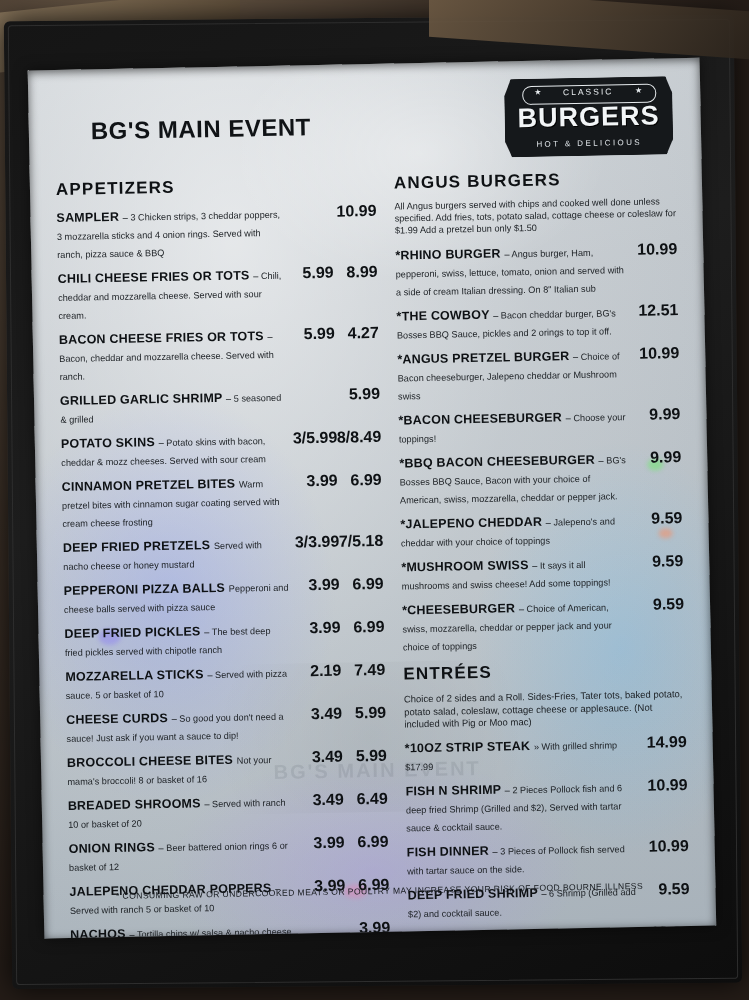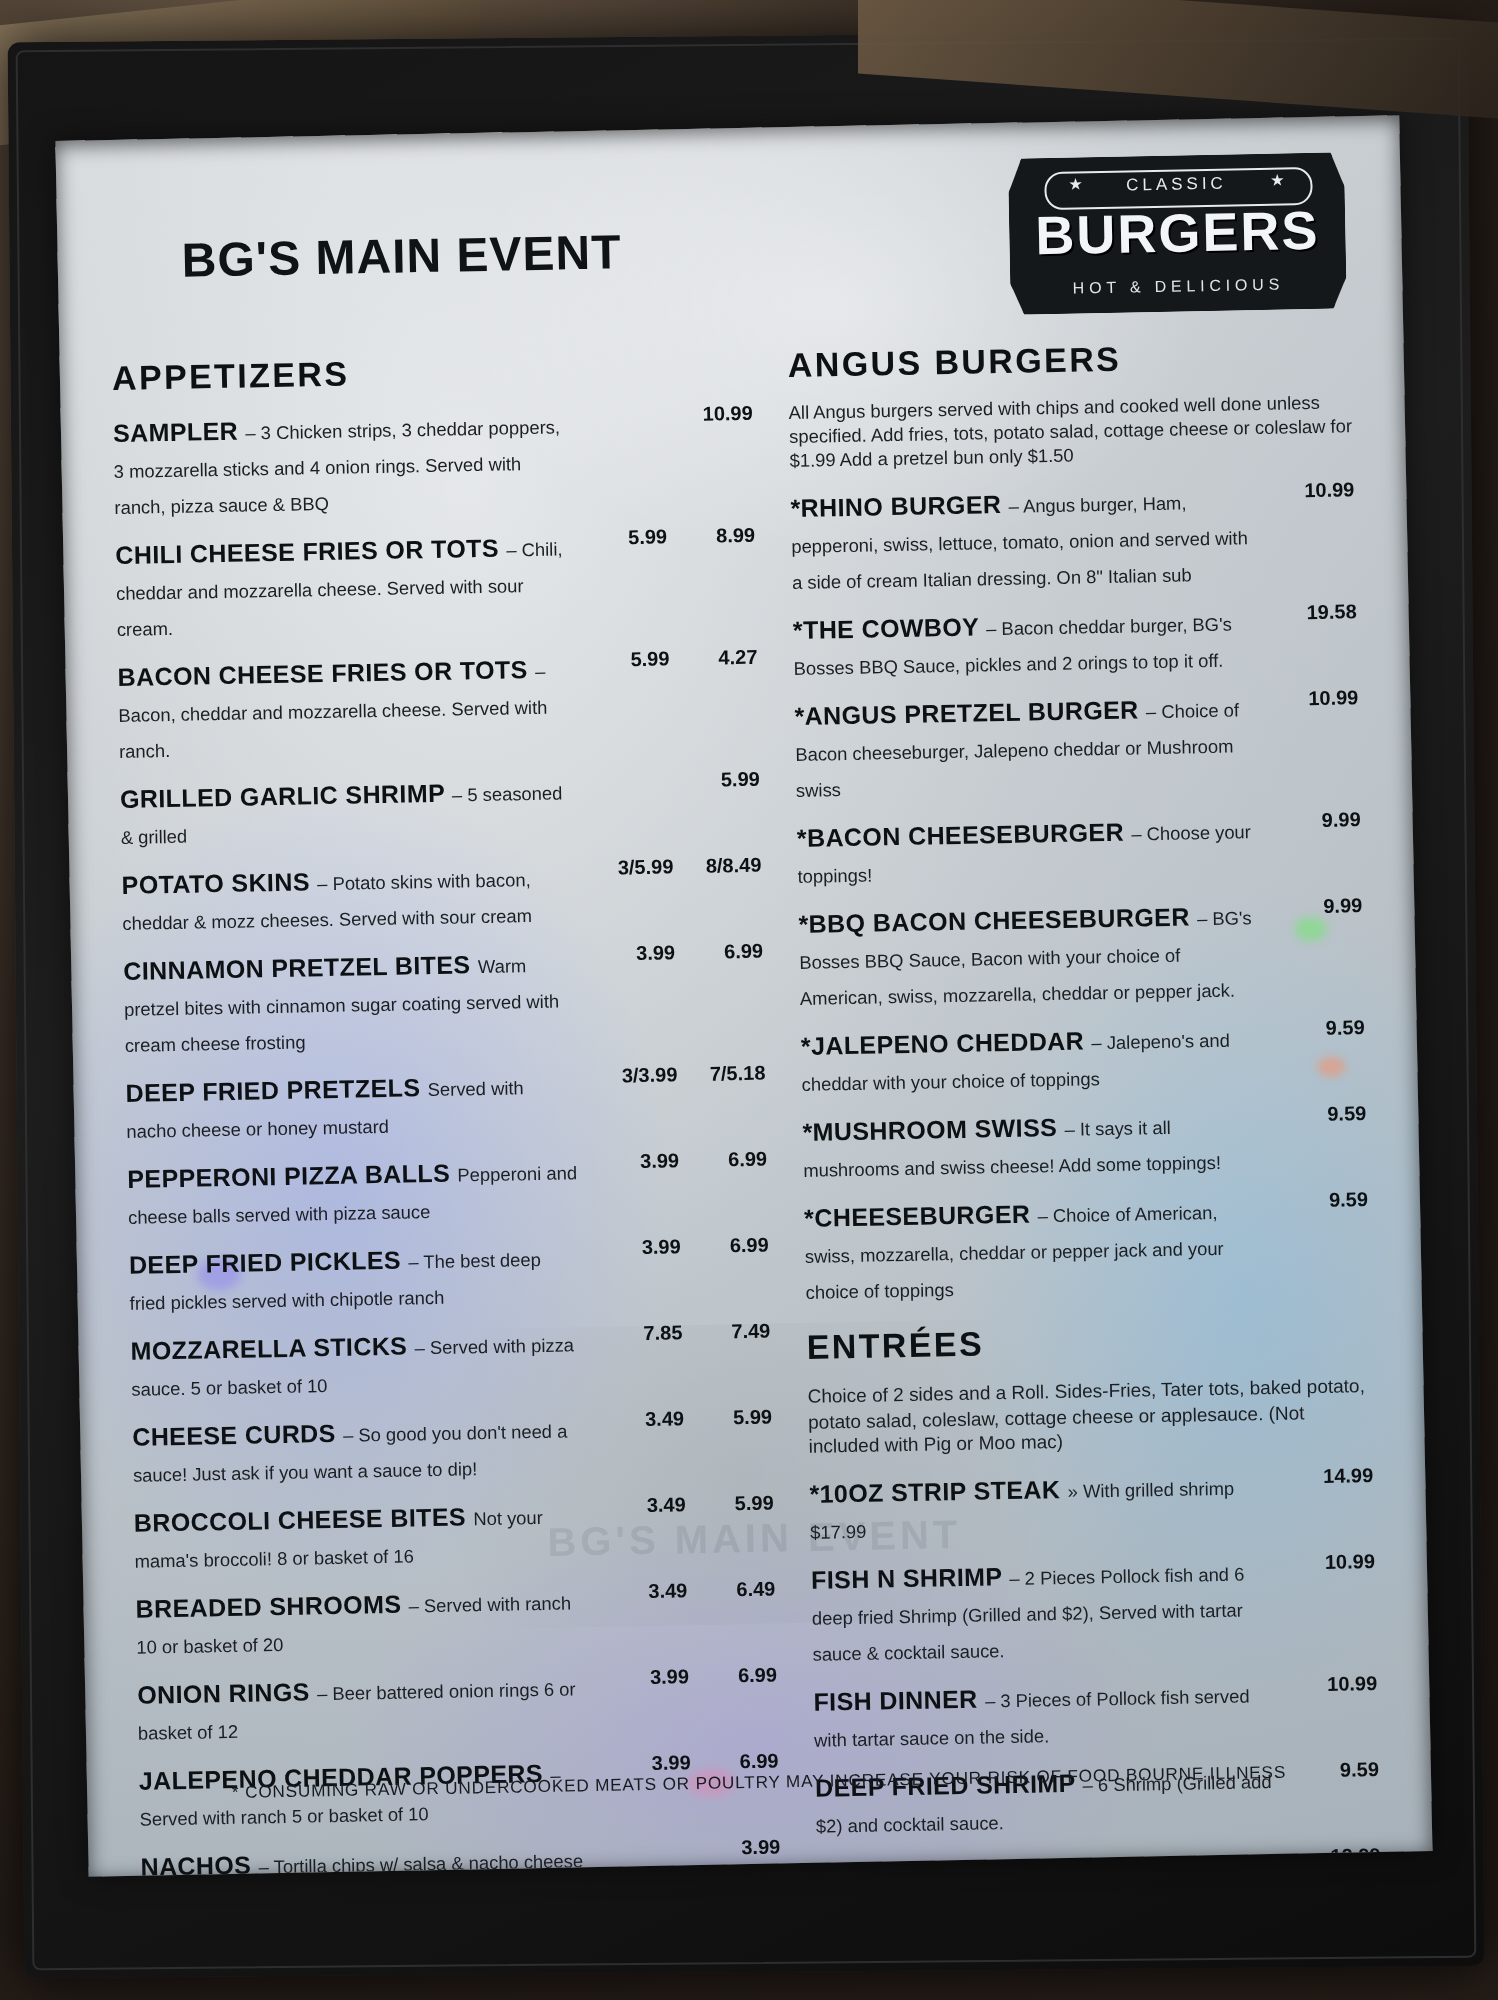--- a/index.html
+++ b/index.html
@@ -90,21 +90,21 @@
   .col.left{width:320px;flex:0 0 320px;}
   .col.right{flex:1;}
 
   h2.section{
     font-weight:bold;font-size:17px;letter-spacing:1.2px;margin:4px 0 8px 0;color:#0e1114;
   }
   .item{display:flex;align-items:flex-start;margin-bottom:7px;}
   .item .txt{flex:1;padding-right:6px;}
   .item .nm{font-weight:bold;font-size:12.5px;color:#0e1114;letter-spacing:.2px;}
   .item .ds{font-size:9.2px;color:#1b1f23;line-height:1.25;font-weight:normal;}
-  .p1,.p2{font-size:10px;font-weight:bold;text-align:right;color:#0e1114;}
+  .p1,.p2{font-size:16px;font-weight:bold;text-align:right;color:#0e1114;}
   .p1{width:44px;flex:0 0 44px;}
   .p2{width:44px;flex:0 0 44px;}
   .right .p1{width:46px;flex:0 0 46px;}
 
   .intro{font-size:9.2px;line-height:1.3;margin:0 0 8px 0;color:#1b1f23;}
 
   .entree-note{font-size:9.5px;line-height:1.3;margin-bottom:8px;color:#1b1f23;}
 
   .footer{
     position:absolute;left:0;right:0;bottom:36px;text-align:center;
@@ -193,21 +193,21 @@
                   <div class="p1">3.99</div>
                   <div class="p2">6.99</div>
                 </div>
                 <div class="item">
                   <div class="txt"><span class="nm">DEEP FRIED PICKLES </span><span class="ds">– The best deep fried pickles served with chipotle ranch</span></div>
                   <div class="p1">3.99</div>
                   <div class="p2">6.99</div>
                 </div>
                 <div class="item">
                   <div class="txt"><span class="nm">MOZZARELLA STICKS </span><span class="ds">– Served with pizza sauce. 5 or basket of 10</span></div>
-                  <div class="p1">7.85</div>
+                  <div class="p1">2.19</div>
                   <div class="p2">7.49</div>
                 </div>
                 <div class="item">
                   <div class="txt"><span class="nm">CHEESE CURDS </span><span class="ds">– So good you don't need a sauce! Just ask if you want a sauce to dip!</span></div>
                   <div class="p1">3.49</div>
                   <div class="p2">5.99</div>
                 </div>
                 <div class="item">
                   <div class="txt"><span class="nm">BROCCOLI CHEESE BITES </span><span class="ds">Not your mama's broccoli! 8 or basket of 16</span></div>
                   <div class="p1">3.49</div>
@@ -240,21 +240,21 @@
           <div class="col right">
             <h2 class="section">ANGUS BURGERS</h2>
             <p class="intro">All Angus burgers served with chips and cooked well done unless specified. Add fries, tots, potato salad, cottage cheese or coleslaw for $1.99 Add a pretzel bun only $1.50</p>
             <div id="burger-list">
                 <div class="item">
                   <div class="txt"><span class="nm">*RHINO BURGER </span><span class="ds">– Angus burger, Ham, pepperoni, swiss, lettuce, tomato, onion and served with a side of cream Italian dressing. On 8" Italian sub</span></div>
                   <div class="p1">10.99</div>
                 </div>
                 <div class="item">
                   <div class="txt"><span class="nm">*THE COWBOY </span><span class="ds">– Bacon cheddar burger, BG's Bosses BBQ Sauce, pickles and 2 orings to top it off.</span></div>
-                  <div class="p1">19.58</div>
+                  <div class="p1">12.51</div>
                 </div>
                 <div class="item">
                   <div class="txt"><span class="nm">*ANGUS PRETZEL BURGER </span><span class="ds">– Choice of Bacon cheeseburger, Jalepeno cheddar or Mushroom swiss</span></div>
                   <div class="p1">10.99</div>
                 </div>
                 <div class="item">
                   <div class="txt"><span class="nm">*BACON CHEESEBURGER </span><span class="ds">– Choose your toppings!</span></div>
                   <div class="p1">9.99</div>
                 </div>
                 <div class="item">

